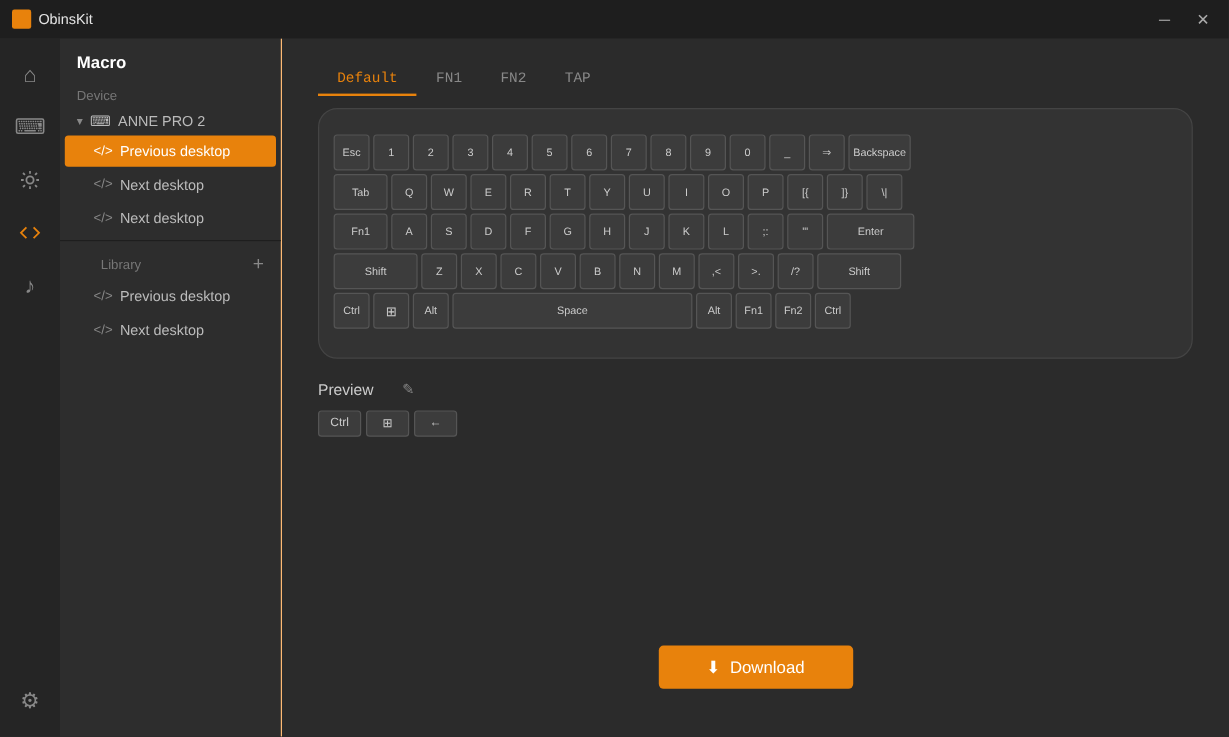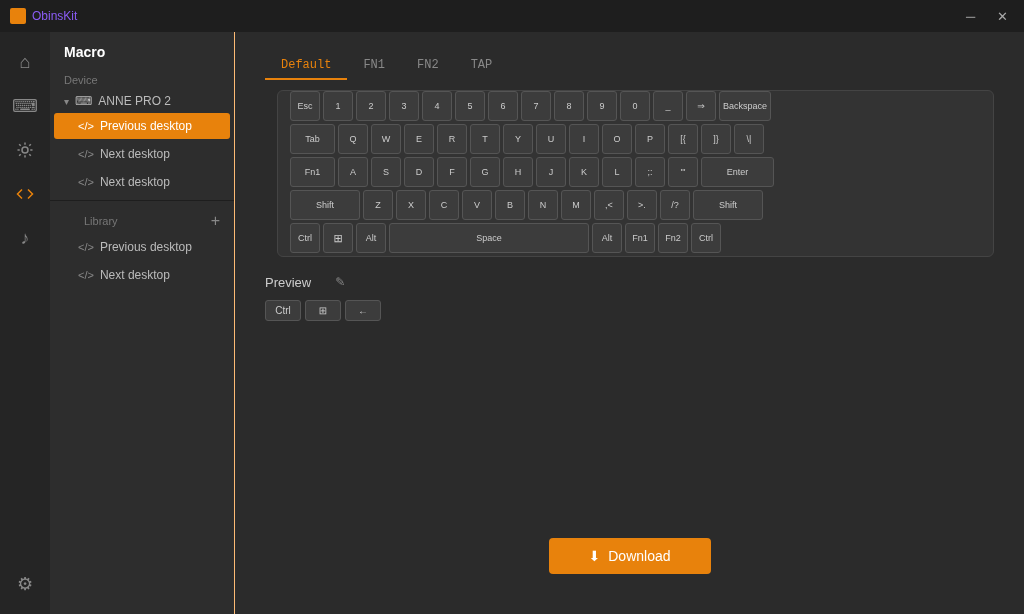--- a/index.html
+++ b/index.html
@@ -29,21 +29,21 @@
       gap: 6px;
     }
     .titlebar-icon {
       width: 16px;
       height: 16px;
       background: #e8820c;
       border-radius: 2px;
     }
     .titlebar-title {
       font-size: 12px;
-      color: #8b5cf6;
+      color: #e5e5e5;
     }
     .titlebar-controls {
       display: flex;
       gap: 10px;
       align-items: center;
     }
     .titlebar-btn {
       background: none;
       border: none;
       color: #aaa;
@@ -185,24 +185,23 @@
     }
     .tab.active {
       color: #e8820c;
       border-bottom: 2px solid #e8820c;
     }
 
     
     .keyboard-container {
       background: #333;
       border: 1px solid #444;
-      border-radius: 6px;
-      padding: 0 12px;
+      border-radius: 16px;
+      padding: 21px 12px;
       display: inline-block;
-      margin-left: 12px;
     }
     .key-row {
       display: flex;
       gap: 3px;
       margin-bottom: 3px;
     }
     .key {
       background: #3c3c3c;
       border: 1px solid #555;
       border-radius: 3px;

